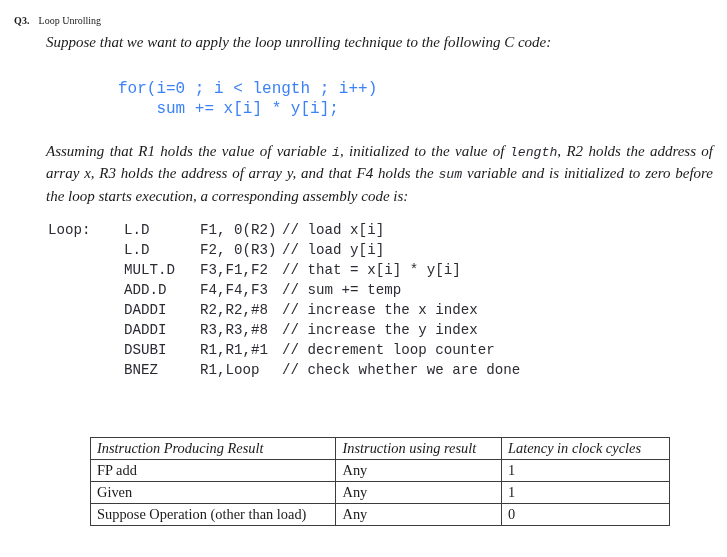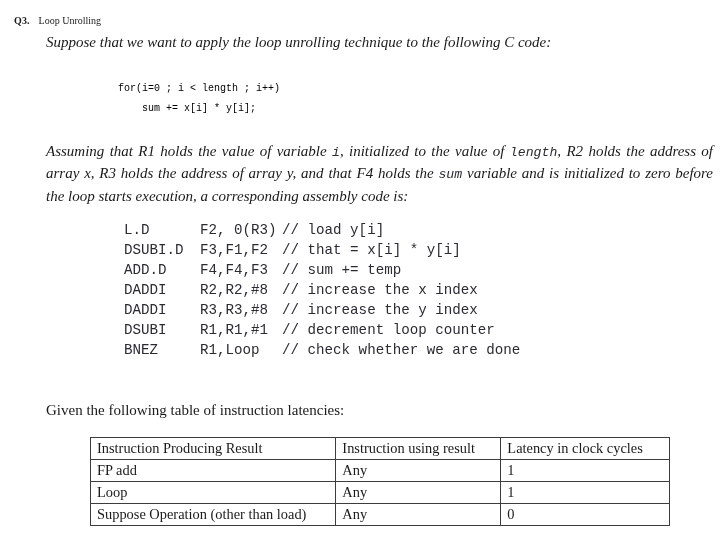--- a/index.html
+++ b/index.html
@@ -49,23 +49,23 @@
     width: 670px;
     font-size: 15px;
     line-height: 20px;
     font-style: italic;
   }
 
   
   .code-block {
     position: absolute;
     font-family: "Liberation Mono", "DejaVu Sans Mono", monospace;
-    font-size: 10px;
+    font-size: 16px;
     line-height: 20px;
-    color: #000000;
+    color: #3b82f6;
     white-space: pre;
   }
   .c-code {
     left: 118px;
     top: 79px;
   }
 
   
   .para {
     position: absolute;
@@ -129,64 +129,64 @@
     padding: 1px 4px 2px 6px;
     height: 18px;
     line-height: 18px;
     vertical-align: middle;
     white-space: nowrap;
     background: #ffffff;
   }
   .lat-table .c0 { width: 246px; }
   .lat-table .c1 { width: 164px; }
   .lat-table .c2 { width: 168px; }
-  .lat-table tr.head td { font-weight: normal; }
+  .lat-table tr.head td { font-weight: normal; font-style: italic; }
 </style>
 </head>
 <body>
 
 <div class="page">
 
   <div class="q-head">
     <span class="q-num">Q3.</span><span class="q-title">Loop Unrolling</span>
   </div>
 
   <div class="intro-line">Suppose that we want to apply the loop unrolling technique to the following C code:</div>
 
   <div class="code-block c-code"><span>for(i=0 ; i &lt; length ; i++)</span>
 <span>    sum += x[i] * y[i];</span></div>
 
   <div class="para"><span>Assuming that R1 holds the value of variable </span><span class="mono">i</span><span>, initialized to the value of </span><span class="mono">length</span><span>, R2 holds the address of array x, R3 holds the address of array y, and that F4 holds the </span><span class="mono">sum</span><span> variable and is initialized to zero before the loop starts execution, a corresponding assembly code is:</span></div>
 
   <div class="asm">
+    <span class="asm-row"><span class="asm-label">Loop:</span><span class="asm-op">L.D</span><span class="asm-args">F1, 0(R2)</span><span class="asm-cmt">// load x[i]</span></span>
     <span class="asm-row"><span class="asm-label"></span><span class="asm-op">L.D</span><span class="asm-args">F2, 0(R3)</span><span class="asm-cmt">// load y[i]</span></span>
-    <span class="asm-row"><span class="asm-label"></span><span class="asm-op">DSUBI.D</span><span class="asm-args">F3,F1,F2</span><span class="asm-cmt">// that = x[i] * y[i]</span></span>
+    <span class="asm-row"><span class="asm-label"></span><span class="asm-op">MULT.D</span><span class="asm-args">F3,F1,F2</span><span class="asm-cmt">// that = x[i] * y[i]</span></span>
     <span class="asm-row"><span class="asm-label"></span><span class="asm-op">ADD.D</span><span class="asm-args">F4,F4,F3</span><span class="asm-cmt">// sum += temp</span></span>
     <span class="asm-row"><span class="asm-label"></span><span class="asm-op">DADDI</span><span class="asm-args">R2,R2,#8</span><span class="asm-cmt">// increase the x index</span></span>
     <span class="asm-row"><span class="asm-label"></span><span class="asm-op">DADDI</span><span class="asm-args">R3,R3,#8</span><span class="asm-cmt">// increase the y index</span></span>
     <span class="asm-row"><span class="asm-label"></span><span class="asm-op">DSUBI</span><span class="asm-args">R1,R1,#1</span><span class="asm-cmt">// decrement loop counter</span></span>
     <span class="asm-row"><span class="asm-label"></span><span class="asm-op">BNEZ</span><span class="asm-args">R1,Loop</span><span class="asm-cmt">// check whether we are done</span></span>
   </div>
 
-  <div class="table-caption">Given the following table of instruction latencies:</div>
 
   <table class="lat-table">
     <tbody>
       <tr class="head">
         <td class="c0">Instruction Producing Result</td>
         <td class="c1">Instruction using result</td>
         <td class="c2">Latency in clock cycles</td>
       </tr>
       <tr>
         <td class="c0">FP add</td>
         <td class="c1">Any</td>
         <td class="c2">1</td>
       </tr>
       <tr>
-        <td class="c0">Loop</td>
+        <td class="c0">Given</td>
         <td class="c1">Any</td>
         <td class="c2">1</td>
       </tr>
       <tr>
         <td class="c0">Suppose Operation (other than load)</td>
         <td class="c1">Any</td>
         <td class="c2">0</td>
       </tr>
     </tbody>
   </table>

